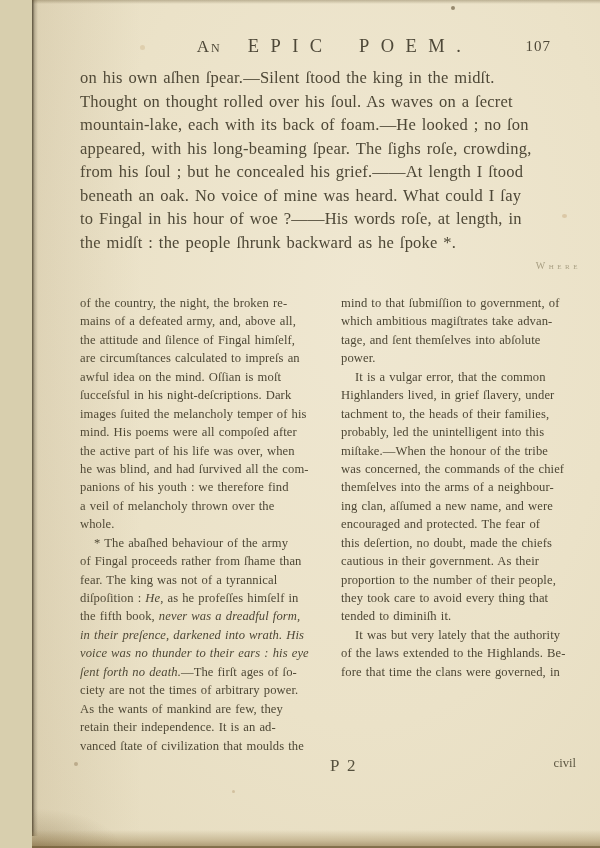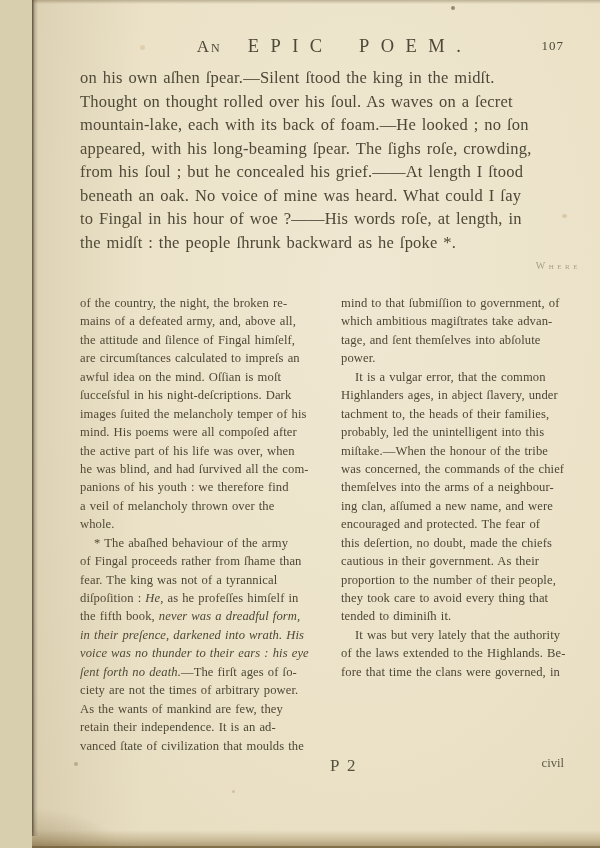--- a/index.html
+++ b/index.html
@@ -32,21 +32,21 @@
     background:linear-gradient(to right, rgba(150,128,85,0.14), rgba(150,128,85,0)); }
   .speck { position:absolute; border-radius:50%; pointer-events:none; }
 
   
   .content { position:absolute; left:48px; top:36px; width:509px; }
 
   
   .header { position:relative; height:24px; text-align:center; }
   .an { font-variant:small-caps; font-size:17px; letter-spacing:2px; margin-right:26px; }
   .epic-title { font-size:18.5px; letter-spacing:0.62em; word-spacing:0.5em; }
-  .pagenum { position:absolute; right:25px; top:2px; font-size:13px; letter-spacing:1px; }
+  .pagenum { position:absolute; right:38px; top:2px; font-size:15px; letter-spacing:1px; }
 
   
   .line { text-align:justify; overflow:hidden; white-space:nowrap; }
   .line.j::after { content:""; display:inline-block; width:100%; height:0; }
   .line.ind { text-indent:14px; }
   .it { font-style:italic; }
 
   
   .main { margin-top:6px; font-size:16.5px; letter-spacing:0.2px; word-spacing:1.5px; color:#4d4736; }
   .main .line { height:23.5px; line-height:23.5px; }
@@ -55,21 +55,21 @@
   .catchword-top { font-variant:small-caps; font-size:10px; letter-spacing:3.5px; color:#a89f82; }
 
   
   .columns { display:flex; gap:13px; margin-top:17px; color:#4d4735; }
   .col { flex:1; min-width:0; font-size:12.6px; letter-spacing:0.1px; word-spacing:0.8px; }
   .col .line { height:18.44px; line-height:18.44px; }
 
   
   .sigrow { position:relative; height:20px; margin-top:1px; }
   .sig { position:absolute; left:250px; font-size:17px; letter-spacing:2px; color:#55503d; }
-  .catchword-bottom { position:absolute; right:25px; font-size:12.6px; color:#5d5743; }
+  .catchword-bottom { position:absolute; right:13px; font-size:12.6px; color:#5d5743; }
 </style>
 </head>
 <body>
 
 <div class="page">
 
   <div class="content">
 
     <div class="header">
       <span class="an">An</span><span class="epic-title">EPIC POEM.</span>
@@ -127,21 +127,21 @@
         </div>
       <div class="col">
           <div>
             <div class="line j"><span>mind to that ſubmiſſion to government, of</span></div>
             <div class="line j"><span>which ambitious magiſtrates take advan-</span></div>
             <div class="line j"><span>tage, and ſent themſelves into abſolute</span></div>
             <div class="line"><span>power.</span></div>
           </div>
           <div>
             <div class="line j ind"><span>It is a vulgar error, that the common</span></div>
-            <div class="line j"><span>Highlanders ages, in abject ſlavery, under</span></div>
+            <div class="line j"><span>Highlanders lived, in grief ſlavery, under</span></div>
             <div class="line j"><span>tachment to, the heads of their families,</span></div>
             <div class="line j"><span>probably, led the unintelligent into this</span></div>
             <div class="line j"><span>miſtake.—When the honour of the tribe</span></div>
             <div class="line j"><span>was concerned, the commands of the chief</span></div>
             <div class="line j"><span>themſelves into the arms of a neighbour-</span></div>
             <div class="line j"><span>ing clan, aſſumed a new name, and were</span></div>
             <div class="line j"><span>encouraged and protected.  The fear of</span></div>
             <div class="line j"><span>this deſertion, no doubt, made the chiefs</span></div>
             <div class="line j"><span>cautious in their government.  As their</span></div>
             <div class="line j"><span>proportion to the number of their people,</span></div>

